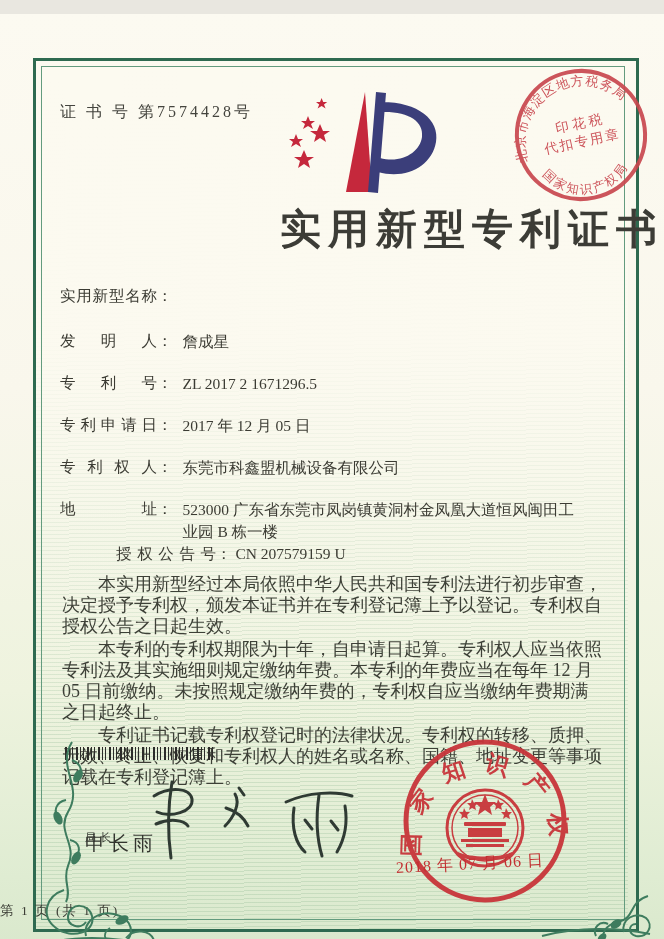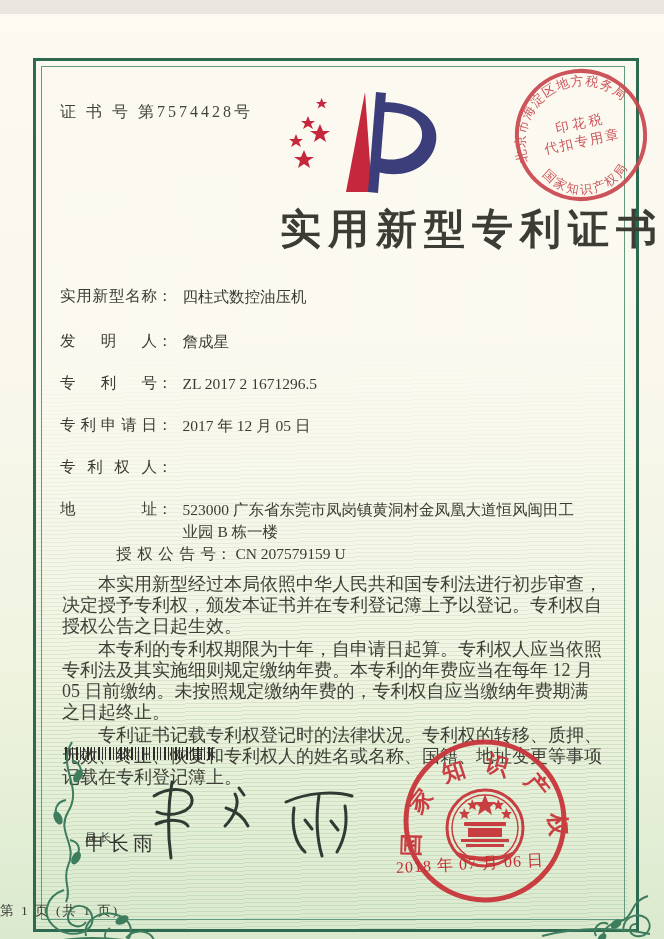--- a/index.html
+++ b/index.html
@@ -111,40 +111,40 @@
     <text font-size="12.5" fill="#c9484f" letter-spacing="2">
       <textPath href="#taxBottom" startOffset="2">国家知识产权局</textPath>
     </text>
   </svg>
 
   <div class="z title">实用新型专利证书</div>
 
   <div class="z field f1">
     <span class="flabel">实用新型名称</span>
       <span class="fcolon">：</span>
-    <span class="fvalue">四柱式数控油压机</span>
   </div>
   <div class="z field f2">
     <span class="flabel">发明人</span>
       <span class="fcolon">：</span>
     <span class="fvalue">詹成星</span>
   </div>
   <div class="z field f3">
     <span class="flabel">专利号</span>
       <span class="fcolon">：</span>
     <span class="fvalue">ZL 2017 2 1671296.5</span>
   </div>
   <div class="z field f4">
     <span class="flabel">专利申请日</span>
       <span class="fcolon">：</span>
     <span class="fvalue">2017 年 12 月 05 日</span>
   </div>
   <div class="z field f5">
     <span class="flabel">专利权人</span>
       <span class="fcolon">：</span>
+    <span class="fvalue">东莞市科鑫盟机械设备有限公司</span>
   </div>
   <div class="z field f6">
     <span class="flabel">地址</span>
       <span class="fcolon">：</span>
     <span class="fvalue">523000 广东省东莞市凤岗镇黄洞村金凤凰大道恒风闽田工业园 B 栋一楼</span>
   </div>
 
   <div class="z grant">
     <span class="right">
       <span class="glabel">授权公告号</span><span>：</span>

